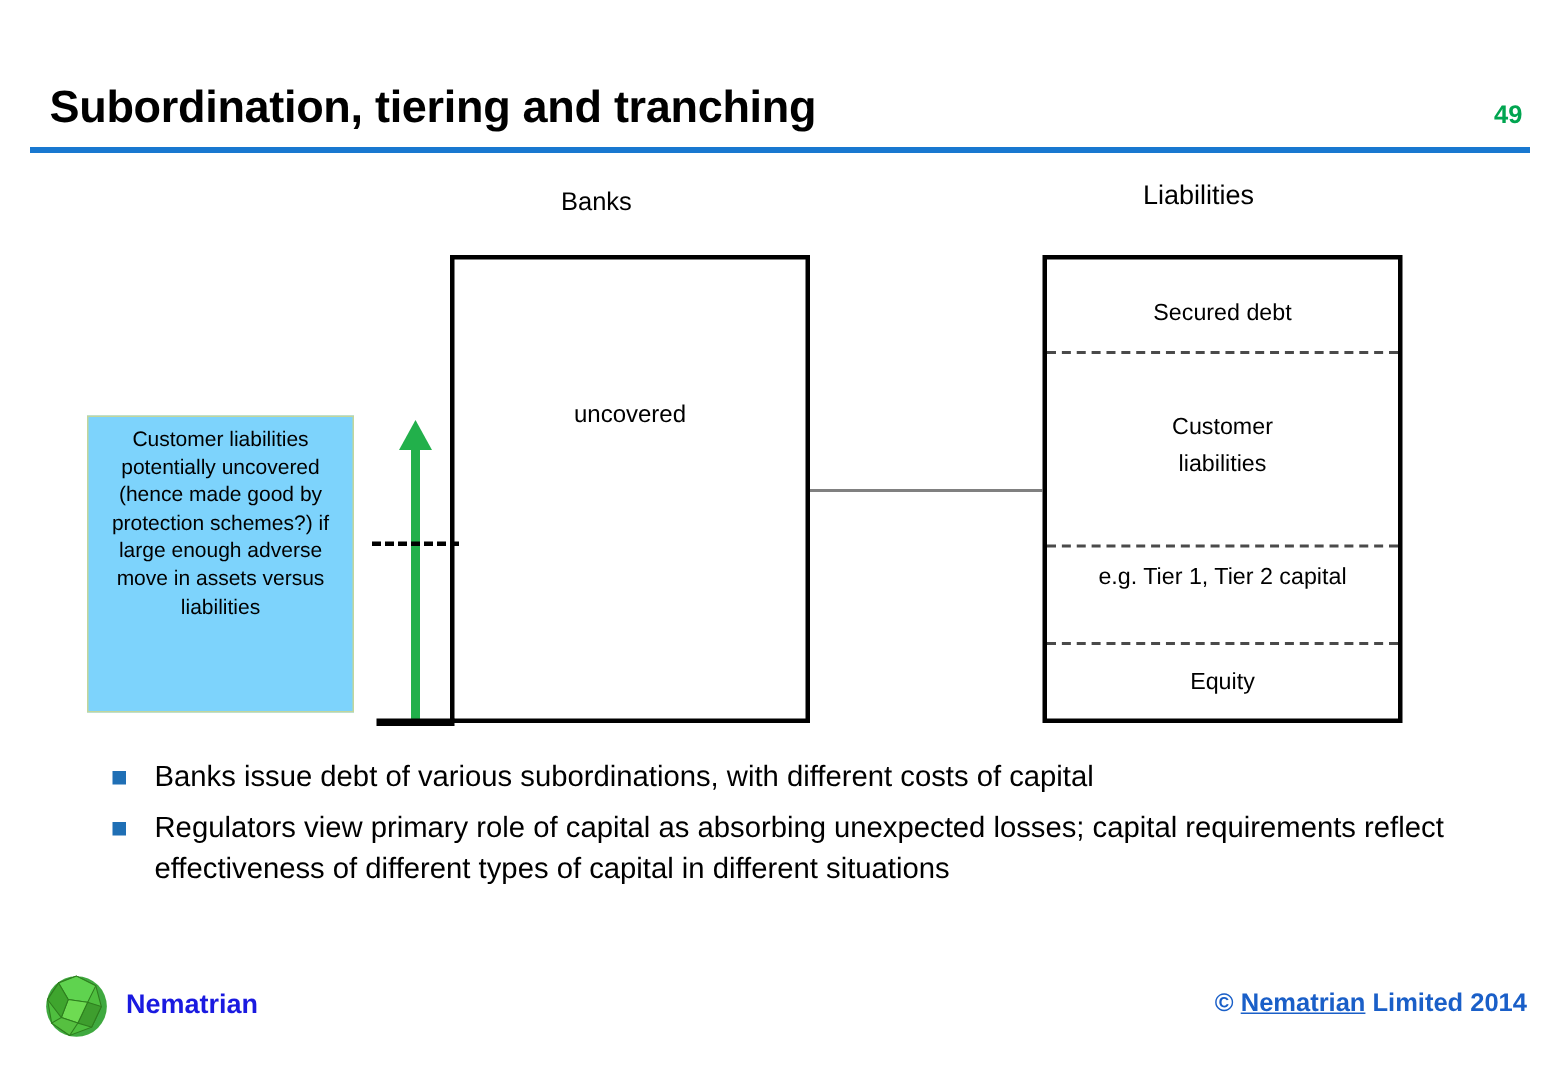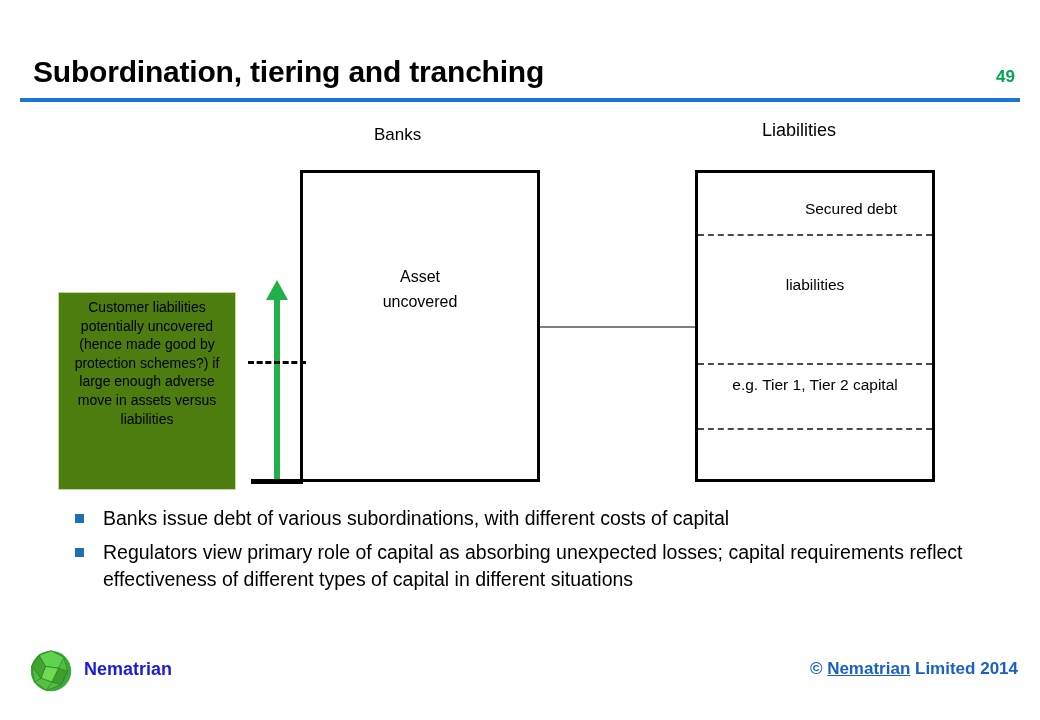--- a/index.html
+++ b/index.html
@@ -108,36 +108,35 @@
   }
   .liab-label {
     position: absolute;
     left: 0;
     width: 100%;
     text-align: center;
     font-size: 15.5px;
     color: #000000;
     line-height: 1.6;
   }
-  #liab-secured    { top: 24px; padding-left: 36px; }
+  #liab-secured    { top: 24px; }
   #liab-customer   { top: 100px; }
   #liab-unsecured  { top: 200px; }
   #liab-equity     { top: 270px; }
 
   
   #callout-box {
     position: absolute;
     left: 58px;
     top: 277px;
     width: 178px;
     height: 198px;
     border: 1.5px solid #C3D69B;
     box-sizing: border-box;
-    background: #4d7c0f;
-    margin-top: 15px;
+    background: #7dd3fc;
   }
   #callout-text {
     position: absolute;
     left: 4px;
     right: 4px;
     top: 5px;
     text-align: center;
     font-size: 14px;
     color: #000000;
     line-height: 1.33;
@@ -248,41 +247,42 @@
 
   <div id="slide-title">Subordination, tiering and tranching</div>
   <div id="page-number">49</div>
   <div id="header-rule"></div>
 
   <div id="assets-heading" class="col-heading">Banks</div>
   <div id="liabilities-heading" class="col-heading">Liabilities</div>
 
   <div id="asset-box">
     <div id="asset-box-label">
-      <div>Asset</div>
       <div>uncovered</div>
     </div>
   </div>
 
   <div id="connector-line"></div>
 
   <div id="liability-box">
     <div class="liab-label" id="liab-secured">Secured debt</div>
     <div class="liab-divider" style="top:61px"></div>
 
     <div class="liab-label" id="liab-customer">
+      <div>Customer</div>
       <div>liabilities</div>
     </div>
     <div class="liab-divider" style="top:190px"></div>
 
     <div class="liab-label" id="liab-unsecured">
       <div>e.g. Tier 1, Tier 2 capital</div>
     </div>
     <div class="liab-divider" style="top:255px"></div>
 
+    <div class="liab-label" id="liab-equity">Equity</div>
   </div>
 
   <div id="callout-box">
     <div id="callout-text">Customer liabilities potentially uncovered (hence made good by protection schemes?) if large enough adverse move in assets versus liabilities</div>
   </div>
 
   <div id="arrow-group">
     <div id="arrow-head"></div>
     <div id="arrow-shaft"></div>
     <div id="arrow-dashline"></div>

